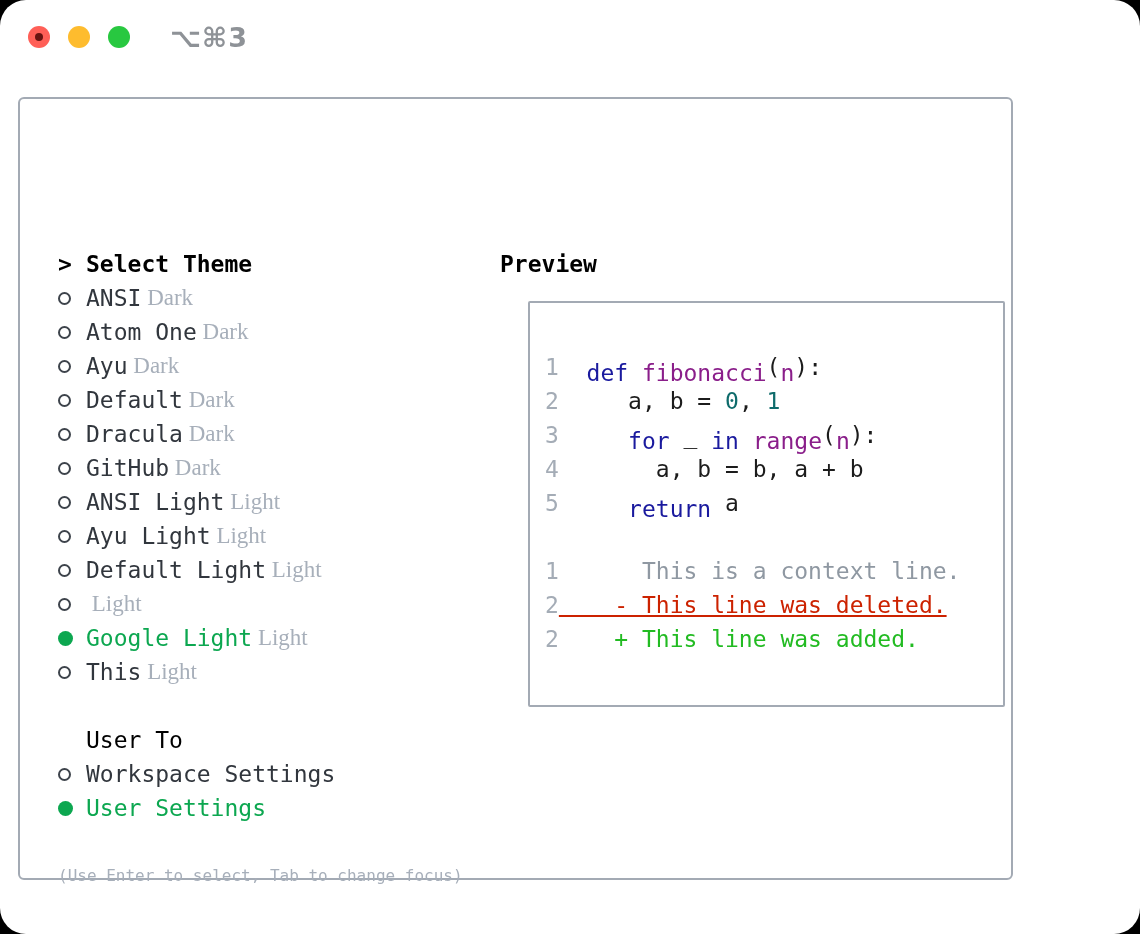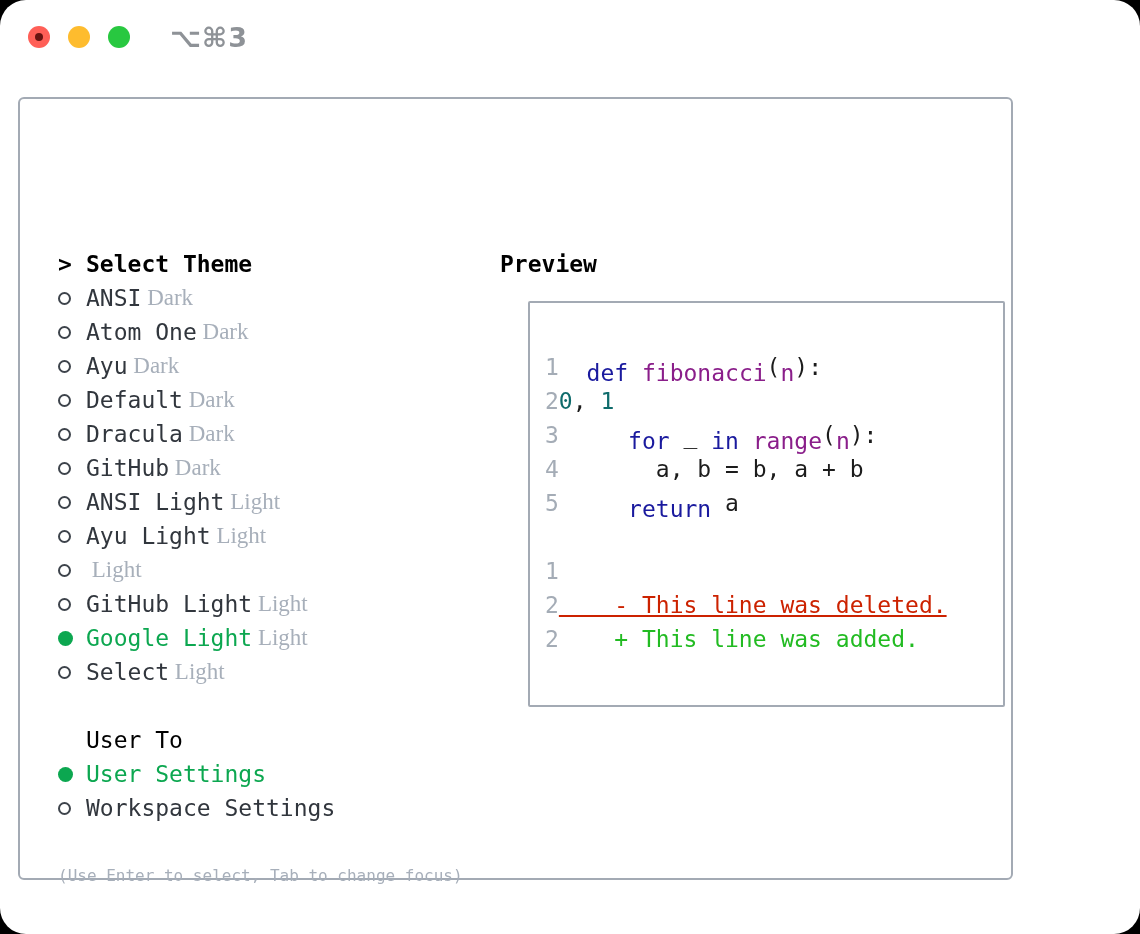--- a/index.html
+++ b/index.html
@@ -89,48 +89,48 @@
       </div>
       <div id="theme-list">
           <div class="row"><span class="mcell"><span class="circ"></span></span><span class="lbl">ANSI</span><span class="variant"> Dark</span></div>
           <div class="row"><span class="mcell"><span class="circ"></span></span><span class="lbl">Atom One</span><span class="variant"> Dark</span></div>
           <div class="row"><span class="mcell"><span class="circ"></span></span><span class="lbl">Ayu</span><span class="variant"> Dark</span></div>
           <div class="row"><span class="mcell"><span class="circ"></span></span><span class="lbl">Default</span><span class="variant"> Dark</span></div>
           <div class="row"><span class="mcell"><span class="circ"></span></span><span class="lbl">Dracula</span><span class="variant"> Dark</span></div>
           <div class="row"><span class="mcell"><span class="circ"></span></span><span class="lbl">GitHub</span><span class="variant"> Dark</span></div>
           <div class="row"><span class="mcell"><span class="circ"></span></span><span class="lbl">ANSI Light</span><span class="variant"> Light</span></div>
           <div class="row"><span class="mcell"><span class="circ"></span></span><span class="lbl">Ayu Light</span><span class="variant"> Light</span></div>
+          <div class="row"><span class="mcell"><span class="circ"></span></span><span class="lbl">Default Light</span><span class="variant"> Light</span></div>
           <div class="row"><span class="mcell"><span class="circ"></span></span><span class="variant"> Light</span></div>
-          <div class="row"><span class="mcell"><span class="circ"></span></span><span class="lbl">GitHub Light</span><span class="variant"> Light</span></div>
           <div class="row selected"><span class="mcell"><span class="circ sel"></span></span><span class="lbl">Google Light</span><span class="variant"> Light</span></div>
-          <div class="row"><span class="mcell"><span class="circ"></span></span><span class="lbl">Select</span><span class="variant"> Light</span></div>
+          <div class="row"><span class="mcell"><span class="circ"></span></span><span class="lbl">This</span><span class="variant"> Light</span></div>
         </div>
     </div>
 
     <div class="applyblock">
       <div class="row">
         <span class="mcell"></span>
         <span class="plainhdr">User To</span>
       </div>
       <div id="apply-list">
+          <div class="row"><span class="mcell"><span class="circ"></span></span><span class="lbl">Workspace Settings</span></div>
           <div class="row selected"><span class="mcell"><span class="circ sel"></span></span><span class="lbl">User Settings</span></div>
-          <div class="row"><span class="mcell"><span class="circ"></span></span><span class="lbl">Workspace Settings</span></div>
         </div>
     </div>
 
     <div class="hint">(Use Enter to select, Tab to change focus)</div>
 
     <div class="pheader">Preview</div>
     <div class="pbox">
       <div id="preview-code">
           <div class="pline"><span class="tok num">1</span><span class="tok pln">  </span><span class="tok kwd">def</span><span class="tok pln"> </span><span class="tok typ">fibonacci</span><span class="tok pln">(</span><span class="tok typ">n</span><span class="tok pln">):</span></div>
-          <div class="pline"><span class="tok num">2</span><span class="tok lit">0</span><span class="tok pln">, </span><span class="tok lit">1</span></div>
+          <div class="pline"><span class="tok num">2</span><span class="tok pln">     a, b = </span><span class="tok lit">0</span><span class="tok pln">, </span><span class="tok lit">1</span></div>
           <div class="pline"><span class="tok num">3</span><span class="tok pln">     </span><span class="tok kwd">for</span><span class="tok pln"> _ </span><span class="tok kwd">in</span><span class="tok pln"> </span><span class="tok typ">range</span><span class="tok pln">(</span><span class="tok typ">n</span><span class="tok pln">):</span></div>
           <div class="pline"><span class="tok num">4</span><span class="tok pln">       a, b = b, a + b</span></div>
           <div class="pline"><span class="tok num">5</span><span class="tok pln">     </span><span class="tok kwd">return</span><span class="tok pln"> a</span></div>
           <div class="pline"><span class="tok num"></span></div>
-          <div class="pline"><span class="tok num">1</span></div>
+          <div class="pline"><span class="tok num">1</span><span class="tok ctx">      This is a context line.</span></div>
           <div class="pline"><span class="tok num">2</span><span class="tok del">    - This line was deleted.</span></div>
           <div class="pline"><span class="tok num">2</span><span class="tok add">    + This line was added.</span></div>
         </div>
     </div>
   </div>
 </div>
 
 </body></html>

